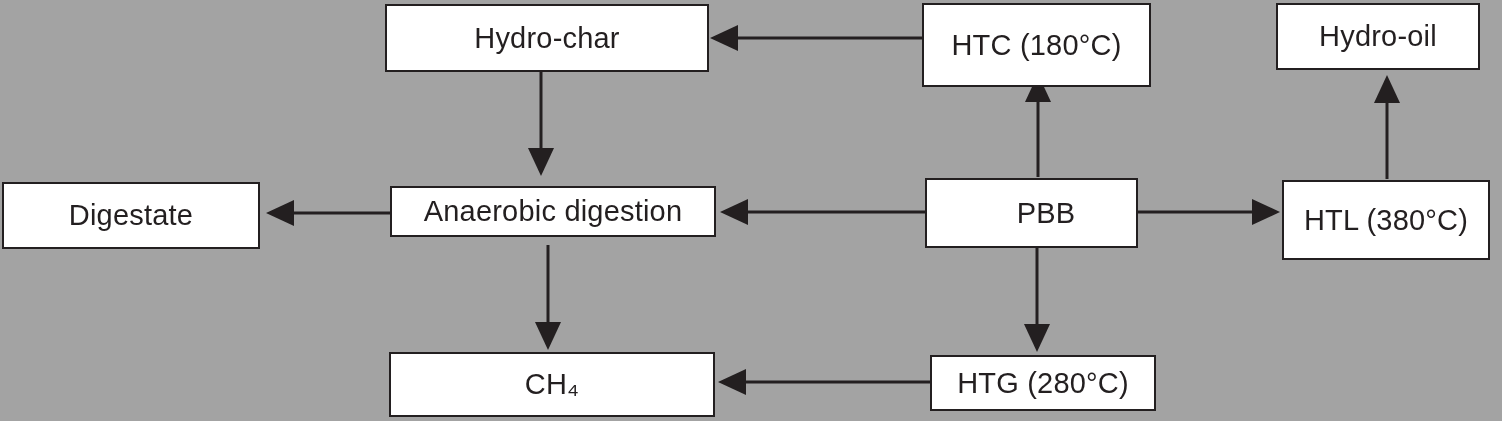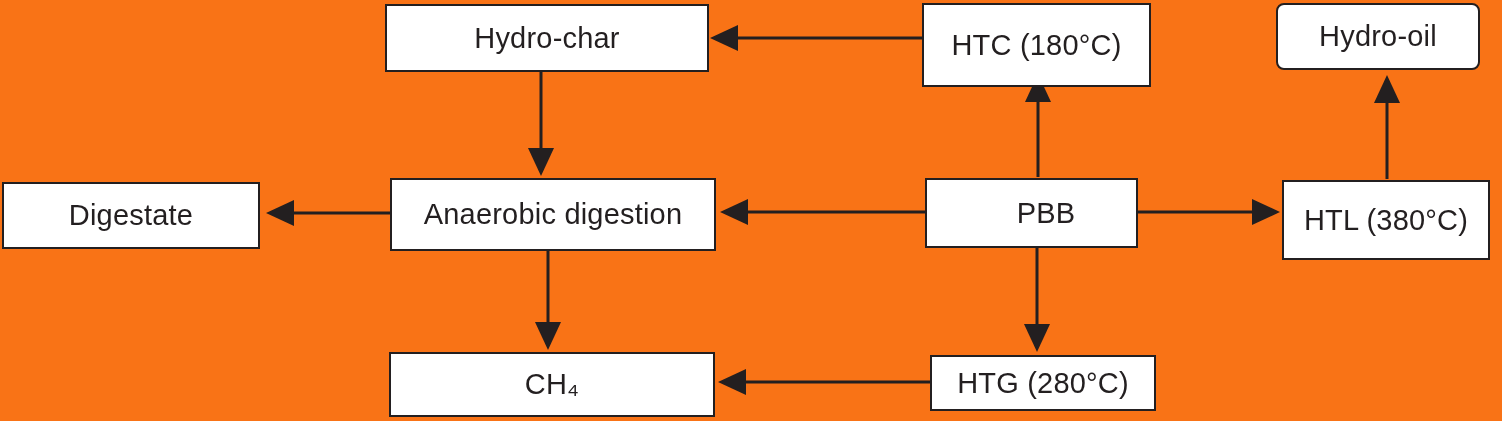--- a/index.html
+++ b/index.html
@@ -4,21 +4,21 @@
 <style>
   html, body {
     margin: 0;
     padding: 0;
     background: #ffffff;
   }
   .canvas {
     position: relative;
     width: 1502px;
     height: 421px;
-    background: #f97316;
+    background: #a3a3a3;
     overflow: hidden;
     font-family: "Liberation Sans", sans-serif;
   }
   .connector-layer {
     position: absolute;
     left: 0;
     top: 0;
     width: 1502px;
     height: 421px;
   }
@@ -34,23 +34,23 @@
   .node-label {
     color: #231f20;
     font-size: 29px;
     line-height: 1;
     white-space: nowrap;
     letter-spacing: 0.2px;
   }
   
   .n-hydro-char          { left: 385px;  top: 4px;   width: 324px; height: 68px; }
   .n-htc                 { left: 922px;  top: 3px;   width: 229px; height: 84px; }
-  .n-hydro-oil           { left: 1276px; top: 3px;   width: 204px; height: 67px; border-radius: 8px; }
+  .n-hydro-oil           { left: 1276px; top: 3px;   width: 204px; height: 67px; }
   .n-digestate           { left: 2px;    top: 182px; width: 258px; height: 67px; text-align: center; }
-  .n-anaerobic-digestion { left: 390px;  top: 178px; width: 326px; height: 73px; text-align: center; }
+  .n-anaerobic-digestion { left: 390px;  top: 186px; width: 326px; height: 51px; text-align: center; }
   .n-pbb                 { left: 925px;  top: 178px; width: 213px; height: 70px; padding-left: 29px; }
   .n-htl                 { left: 1282px; top: 180px; width: 208px; height: 80px; }
   .n-ch4                 { left: 389px;  top: 352px; width: 326px; height: 65px; text-align: center; }
   .n-htg                 { left: 930px;  top: 355px; width: 226px; height: 56px; }
 </style>
 </head>
 <body>
 
 <div class="canvas">
 

